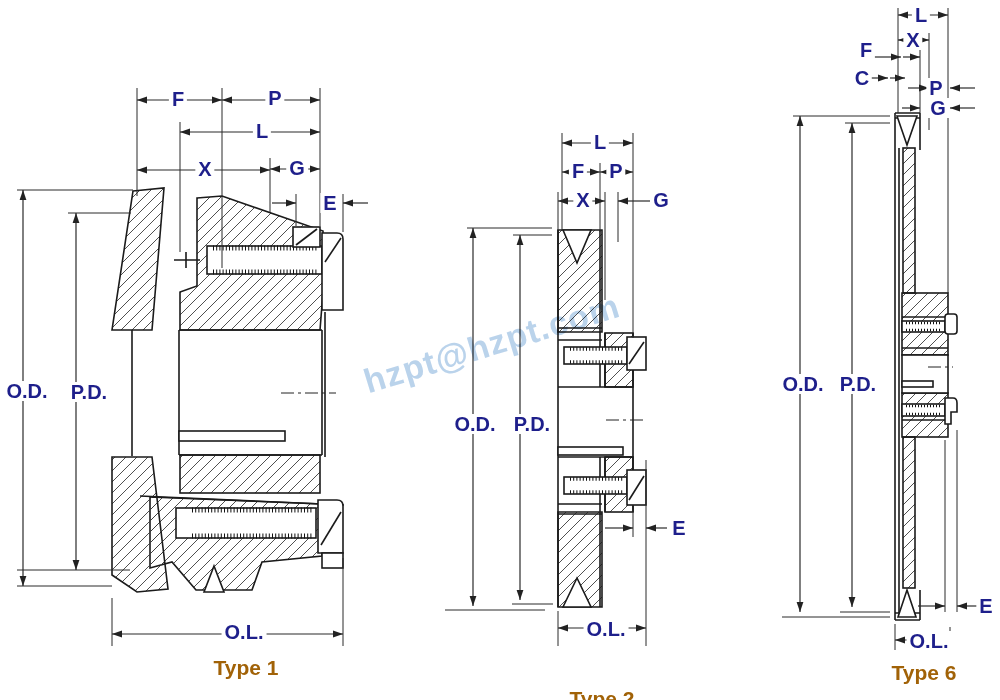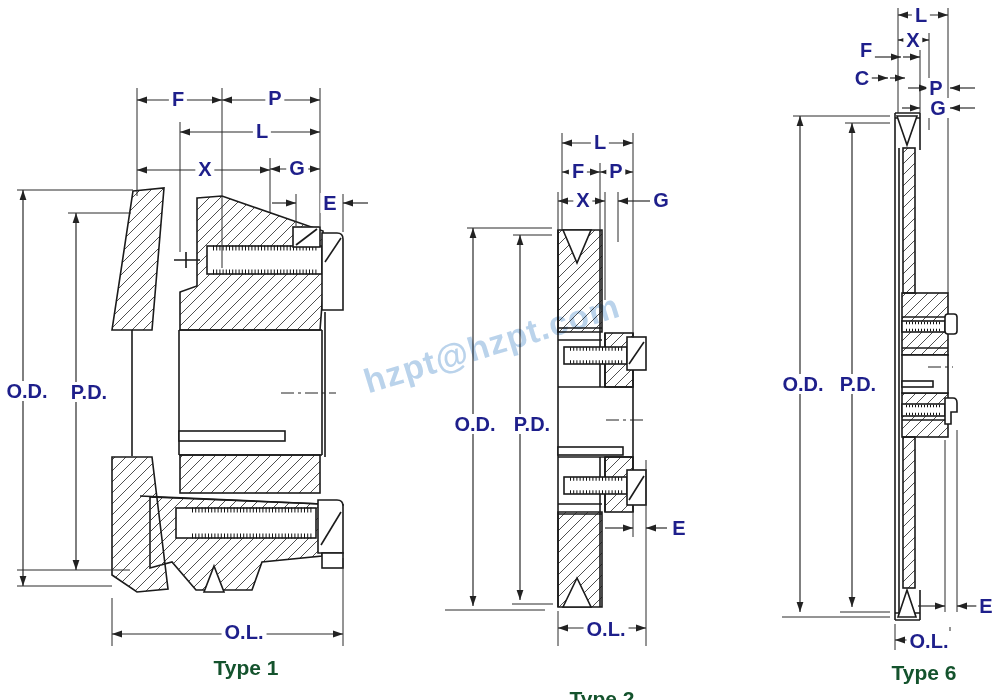--- a/index.html
+++ b/index.html
@@ -1,21 +1,21 @@
 <!DOCTYPE html>
 <html><head>
 <meta charset="utf-8">
 <style>
   html,body{margin:0;padding:0;background:#fff;}
   .stage{position:relative;width:1000px;height:700px;background:#fff;overflow:hidden;
          font-family:"Liberation Sans", sans-serif;}
   .stage svg{position:absolute;left:0;top:0;}
   .dim{position:absolute;transform:translate(-50%,-50%);color:#1e1f8b;font-weight:bold;
        font-size:20px;line-height:1;background:#fff;padding:0 3px;white-space:nowrap;z-index:3;}
-  .cap{position:absolute;transform:translate(-50%,-50%);color:#14532d;font-weight:bold;
+  .cap{position:absolute;transform:translate(-50%,-50%);color:#a16207;font-weight:bold;
        font-size:21px;line-height:1;white-space:nowrap;z-index:3;text-align:right;}
   .wm{position:absolute;left:365px;top:363px;transform-origin:left center;
       transform:rotate(-17deg);font-size:34px;font-weight:bold;letter-spacing:1px;
       color:#aecbe8;opacity:.85;mix-blend-mode:multiply;z-index:2;white-space:nowrap;}
   .ln{stroke:#1b1b1b;stroke-width:1.6;fill:none;}
   .o{stroke:#1b1b1b;stroke-width:1.6;fill:#fff;}
   .oh{stroke:#1b1b1b;stroke-width:1.6;fill:url(#hat);}
   .ext{stroke:#2a2a2a;stroke-width:1;fill:none;}
   .dl{stroke:#2a2a2a;stroke-width:1.2;fill:none;}
   .cl{stroke:#222;stroke-width:1;stroke-dasharray:13 4 3 4;fill:none;}

